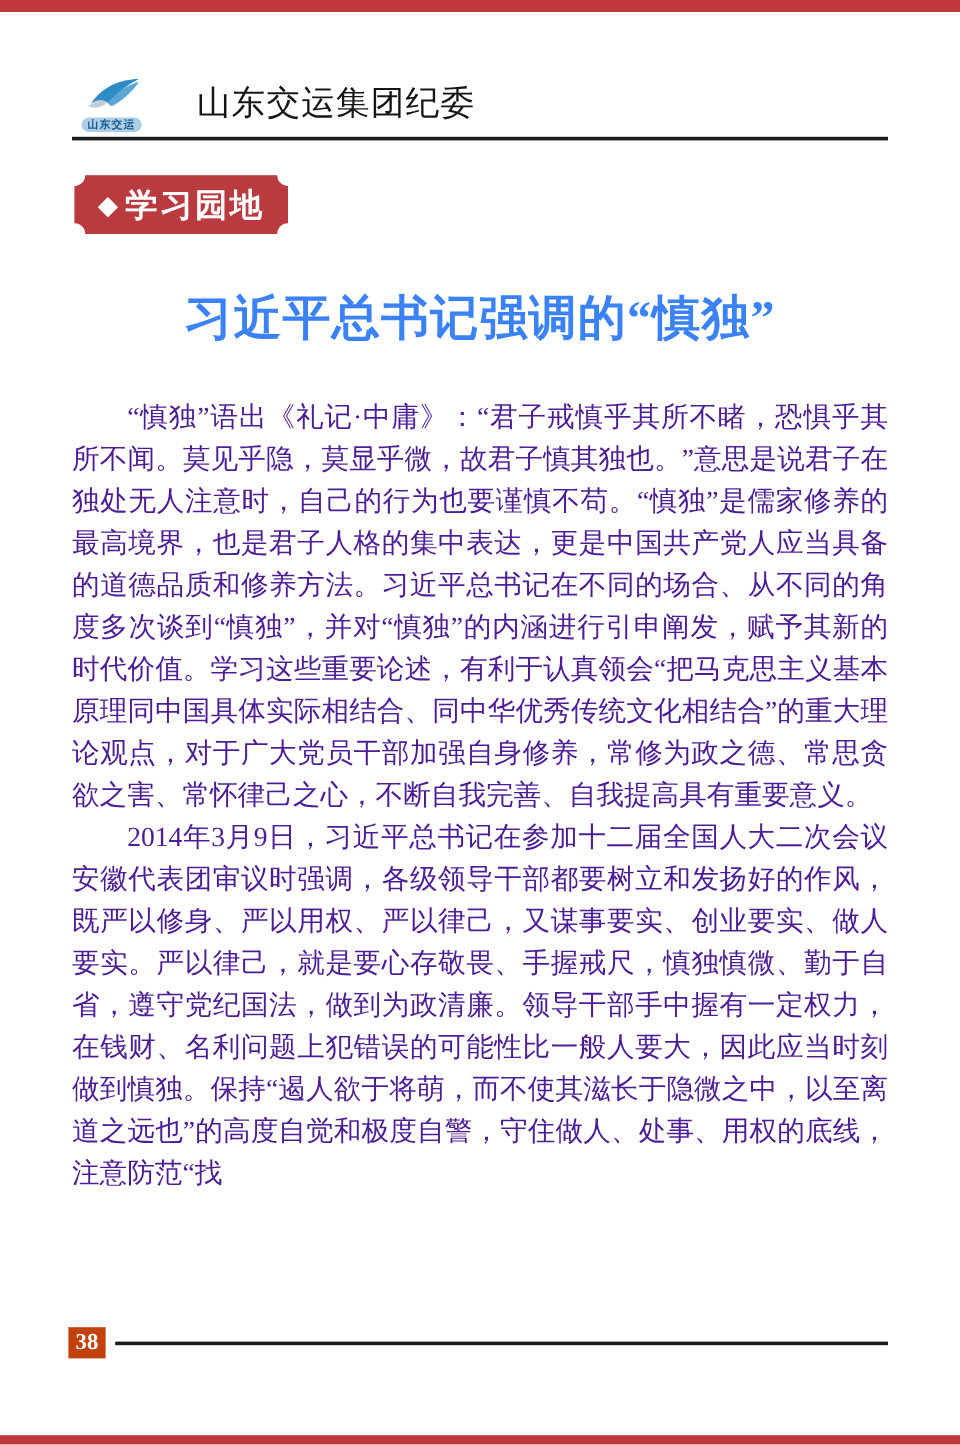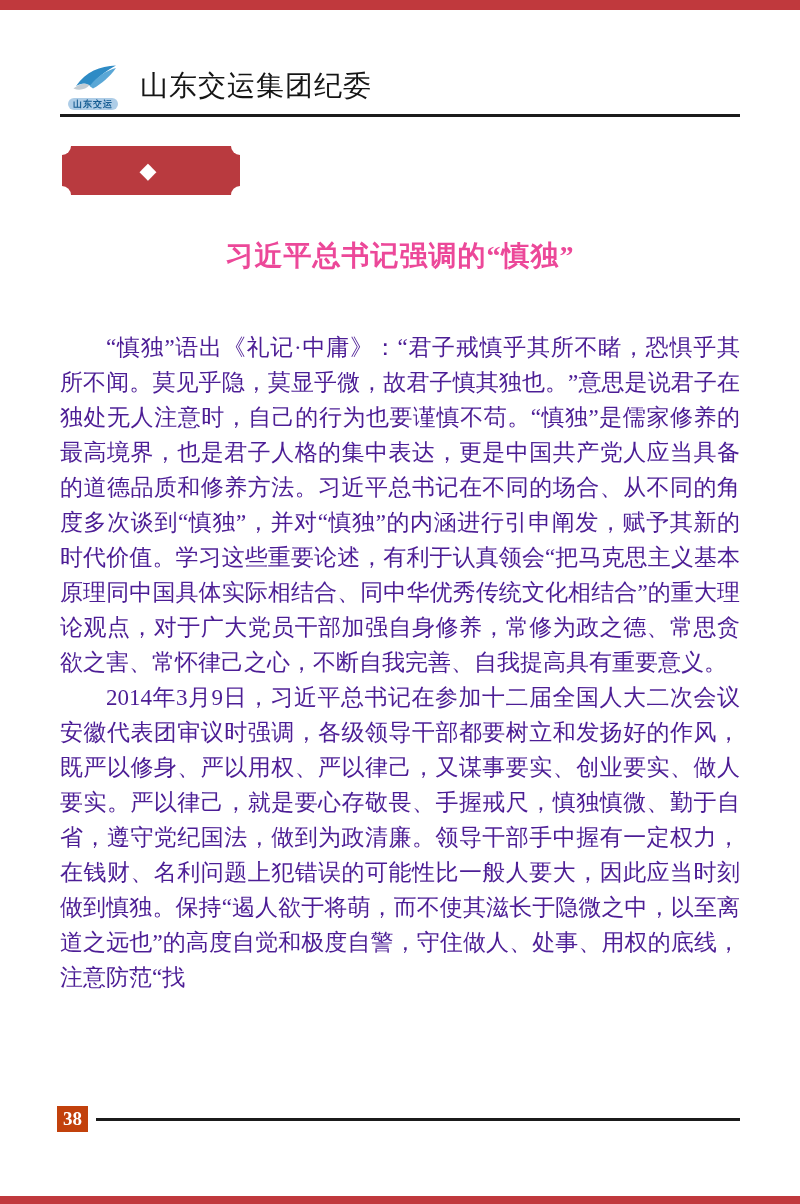--- a/index.html
+++ b/index.html
@@ -5,21 +5,21 @@
   html,body{margin:0;padding:0;background:#ffffff;}
   .page{
     position:relative;width:800px;height:1204px;background:#ffffff;
     overflow:hidden;font-family:"Liberation Serif","DejaVu Serif",serif;
   }
   .edge-bar{position:absolute;left:0;right:0;background:#c0393d;}
   .edge-bar.top{top:0;height:10px;}
   .edge-bar.bottom{bottom:0;height:8px;}
 
   
-  .header{position:absolute;top:58px;left:60px;right:60px;height:56px;display:flex;align-items:center;}
+  .header{position:absolute;top:58px;left:60px;right:60px;height:56px;display:flex;align-items:center;gap:24px;}
   .logo{display:flex;flex-direction:column;align-items:center;width:66px;}
   .logo svg{display:block;}
   .logo-caption{
     margin-top:1px;background:#aecde7;color:#155c92;border-radius:6px;
     font-family:"Liberation Sans","DejaVu Sans",sans-serif;
     font-size:9px;font-weight:bold;line-height:12px;padding:0 5px;letter-spacing:1px;white-space:nowrap;
   }
   .org-name{
     margin-left:14px;font-family:"Liberation Sans","DejaVu Sans",sans-serif;
     font-weight:normal;font-size:28px;color:#151515;letter-spacing:1px;
@@ -33,21 +33,21 @@
     font-size:27px;font-weight:bold;letter-spacing:2px;
   }
   .notch{position:absolute;width:18px;height:18px;border-radius:50%;background:#ffffff;}
   .notch.tl{top:-9px;left:-9px;} .notch.tr{top:-9px;right:-9px;}
   .notch.bl{bottom:-9px;left:-9px;} .notch.br{bottom:-9px;right:-9px;}
   .diamond{font-size:22px;margin-right:4px;line-height:1;}
 
   
   .article-title{
     position:absolute;top:237px;left:60px;width:680px;text-align:center;
-    font-size:28px;font-weight:bold;color:#ec4899;letter-spacing:1px;white-space:nowrap;
+    font-size:40px;font-weight:bold;color:#3b82f6;letter-spacing:1px;white-space:nowrap;
   }
   .article-body{
     position:absolute;top:330px;left:60px;width:680px;
     font-size:23px;line-height:35px;color:#4c1d95;text-align:justify;
   }
   .article-body p{margin:0;text-indent:2em;}
 
   
   .footer{position:absolute;top:1106px;left:57px;width:683px;display:flex;align-items:center;}
   .page-number-badge{
@@ -78,20 +78,21 @@
     <div class="org-name">山东交运集团纪委</div>
   </div>
   <div class="header-rule"></div>
 
   <div class="section-badge">
     <span class="notch tl"></span>
     <span class="notch tr"></span>
     <span class="notch bl"></span>
     <span class="notch br"></span>
     <span class="diamond">◆</span>
+    <span>学习园地</span>
   </div>
 
   <div class="article-title">习近平总书记强调的“慎独”</div>
 
   <div class="article-body">
     <p>“慎独”语出《礼记·中庸》：“君子戒慎乎其所不睹，恐惧乎其所不闻。莫见乎隐，莫显乎微，故君子慎其独也。”意思是说君子在独处无人注意时，自己的行为也要谨慎不苟。“慎独”是儒家修养的最高境界，也是君子人格的集中表达，更是中国共产党人应当具备的道德品质和修养方法。习近平总书记在不同的场合、从不同的角度多次谈到“慎独”，并对“慎独”的内涵进行引申阐发，赋予其新的时代价值。学习这些重要论述，有利于认真领会“把马克思主义基本原理同中国具体实际相结合、同中华优秀传统文化相结合”的重大理论观点，对于广大党员干部加强自身修养，常修为政之德、常思贪欲之害、常怀律己之心，不断自我完善、自我提高具有重要意义。</p>
     <p>2014年3月9日，习近平总书记在参加十二届全国人大二次会议安徽代表团审议时强调，各级领导干部都要树立和发扬好的作风，既严以修身、严以用权、严以律己，又谋事要实、创业要实、做人要实。严以律己，就是要心存敬畏、手握戒尺，慎独慎微、勤于自省，遵守党纪国法，做到为政清廉。领导干部手中握有一定权力，在钱财、名利问题上犯错误的可能性比一般人要大，因此应当时刻做到慎独。保持“遏人欲于将萌，而不使其滋长于隐微之中，以至离道之远也”的高度自觉和极度自警，守住做人、处事、用权的底线，注意防范“找</p>
   </div>
 
   <div class="footer">

